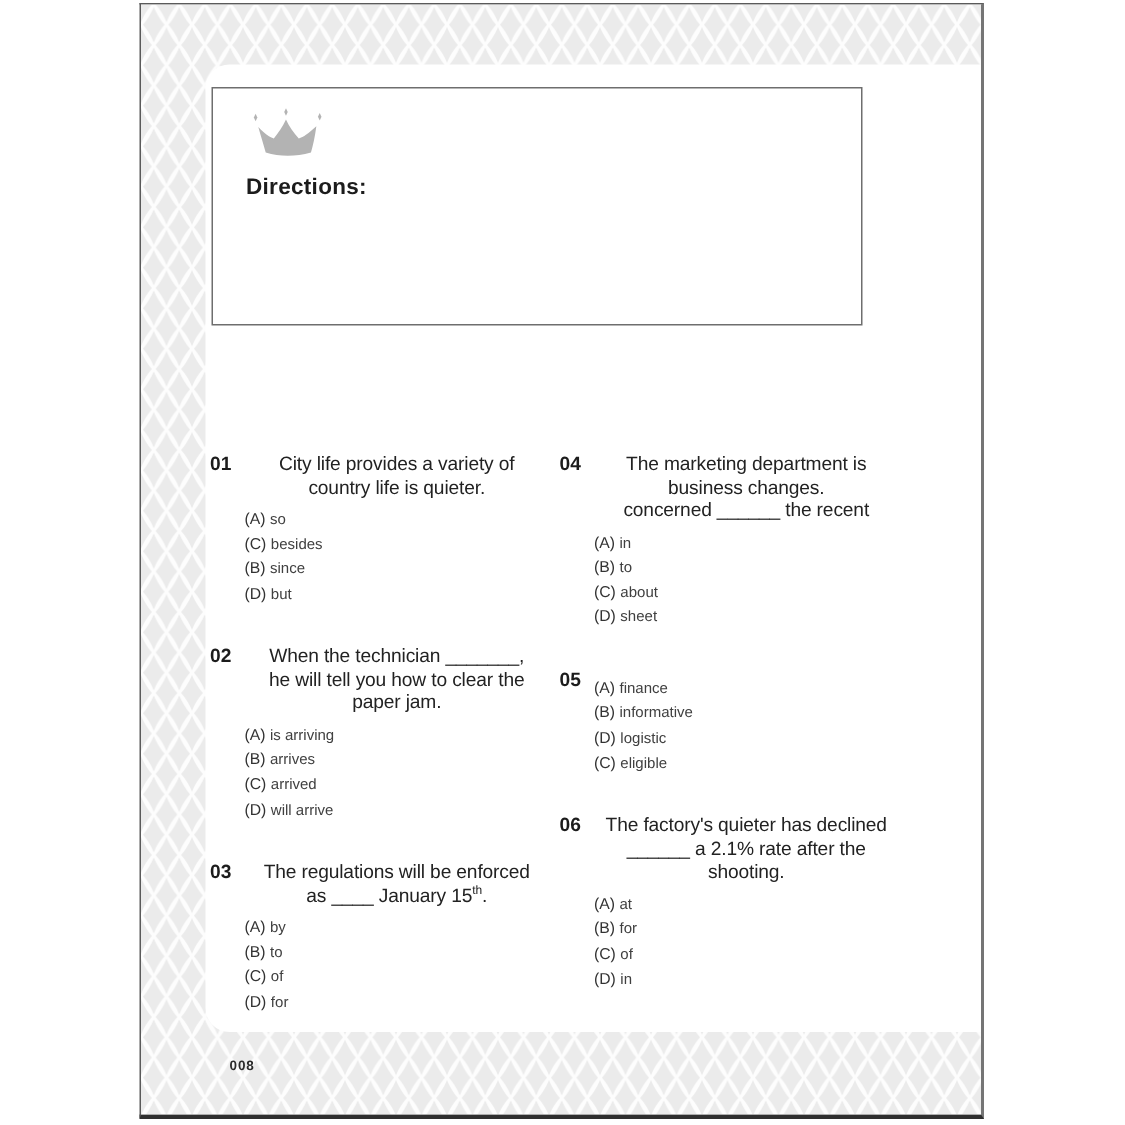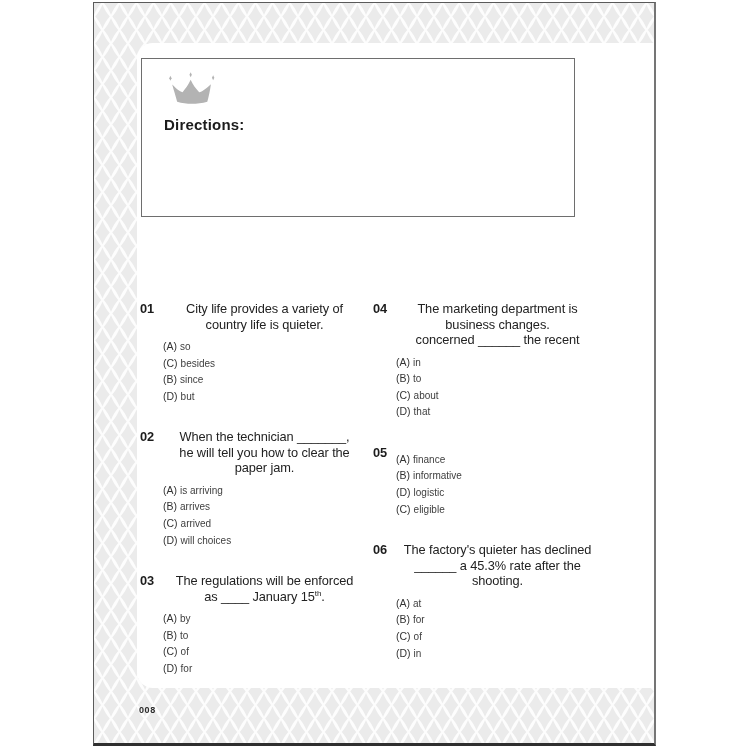--- a/index.html
+++ b/index.html
@@ -34,21 +34,21 @@
   .qnum{flex:0 0 21px;margin-right:2px;font-weight:bold;font-size:12.8px;color:#1c1c1c;line-height:15.5px;}
   .qbody{flex:1;min-width:0;}
   .qtext{font-size:12.8px;line-height:15.5px;color:#222;letter-spacing:-0.1px;}
   .qline{white-space:nowrap;text-align:center;}
   .qline sup{font-size:8px;line-height:0;vertical-align:super;}
   .opts{margin-top:6px;}
   .option{line-height:14.6px;white-space:nowrap;}
   .letter{font-size:10.5px;color:#333;margin-right:3px;}
   .otext{font-size:10px;color:#404040;}
   .pagenum{
-    position:absolute;left:45px;top:702px;font-size:9px;font-weight:bold;
+    position:absolute;left:59px;top:702px;font-size:9px;font-weight:bold;
     color:#2b2b2b;letter-spacing:.6px;
   }
 </style>
 </head>
 <body>
 
 <div class="page">
 
   <svg class="pattern-bg" width="560" height="740" viewBox="0 0 560 740" xmlns="http://www.w3.org/2000/svg">
     <defs>
@@ -101,21 +101,21 @@
             <div class="qbody">
               <div class="qtext">
                 <div class="qline">When the technician _______,</div>
                 <div class="qline">he will tell you how to clear the</div>
                 <div class="qline">paper jam.</div>
               </div>
               <div class="opts">
                 <div class="option"><span class="letter">(A)</span><span class="otext">is arriving</span></div>
                 <div class="option"><span class="letter">(B)</span><span class="otext">arrives</span></div>
                 <div class="option"><span class="letter">(C)</span><span class="otext">arrived</span></div>
-                <div class="option"><span class="letter">(D)</span><span class="otext">will choices</span></div>
+                <div class="option"><span class="letter">(D)</span><span class="otext">will arrive</span></div>
               </div>
             </div>
           </div>
           <div class="question">
             <div class="qnum">03</div>
             <div class="qbody">
               <div class="qtext">
                 <div class="qline">The regulations will be enforced</div>
                 <div class="qline">as ____ January 15<sup>th</sup>.</div>
               </div>
@@ -134,41 +134,41 @@
             <div class="qbody">
               <div class="qtext">
                 <div class="qline">The marketing department is</div>
                 <div class="qline">business changes.</div>
                 <div class="qline">concerned ______ the recent</div>
               </div>
               <div class="opts">
                 <div class="option"><span class="letter">(A)</span><span class="otext">in</span></div>
                 <div class="option"><span class="letter">(B)</span><span class="otext">to</span></div>
                 <div class="option"><span class="letter">(C)</span><span class="otext">about</span></div>
-                <div class="option"><span class="letter">(D)</span><span class="otext">that</span></div>
+                <div class="option"><span class="letter">(D)</span><span class="otext">sheet</span></div>
               </div>
             </div>
           </div>
           <div class="question">
             <div class="qnum">05</div>
             <div class="qbody">
               <div class="opts">
                 <div class="option"><span class="letter">(A)</span><span class="otext">finance</span></div>
                 <div class="option"><span class="letter">(B)</span><span class="otext">informative</span></div>
                 <div class="option"><span class="letter">(D)</span><span class="otext">logistic</span></div>
                 <div class="option"><span class="letter">(C)</span><span class="otext">eligible</span></div>
               </div>
             </div>
           </div>
           <div class="question">
             <div class="qnum">06</div>
             <div class="qbody">
               <div class="qtext">
                 <div class="qline">The factory's quieter has declined</div>
-                <div class="qline">______ a 45.3% rate after the</div>
+                <div class="qline">______ a 2.1% rate after the</div>
                 <div class="qline">shooting.</div>
               </div>
               <div class="opts">
                 <div class="option"><span class="letter">(A)</span><span class="otext">at</span></div>
                 <div class="option"><span class="letter">(B)</span><span class="otext">for</span></div>
                 <div class="option"><span class="letter">(C)</span><span class="otext">of</span></div>
                 <div class="option"><span class="letter">(D)</span><span class="otext">in</span></div>
               </div>
             </div>
           </div>

